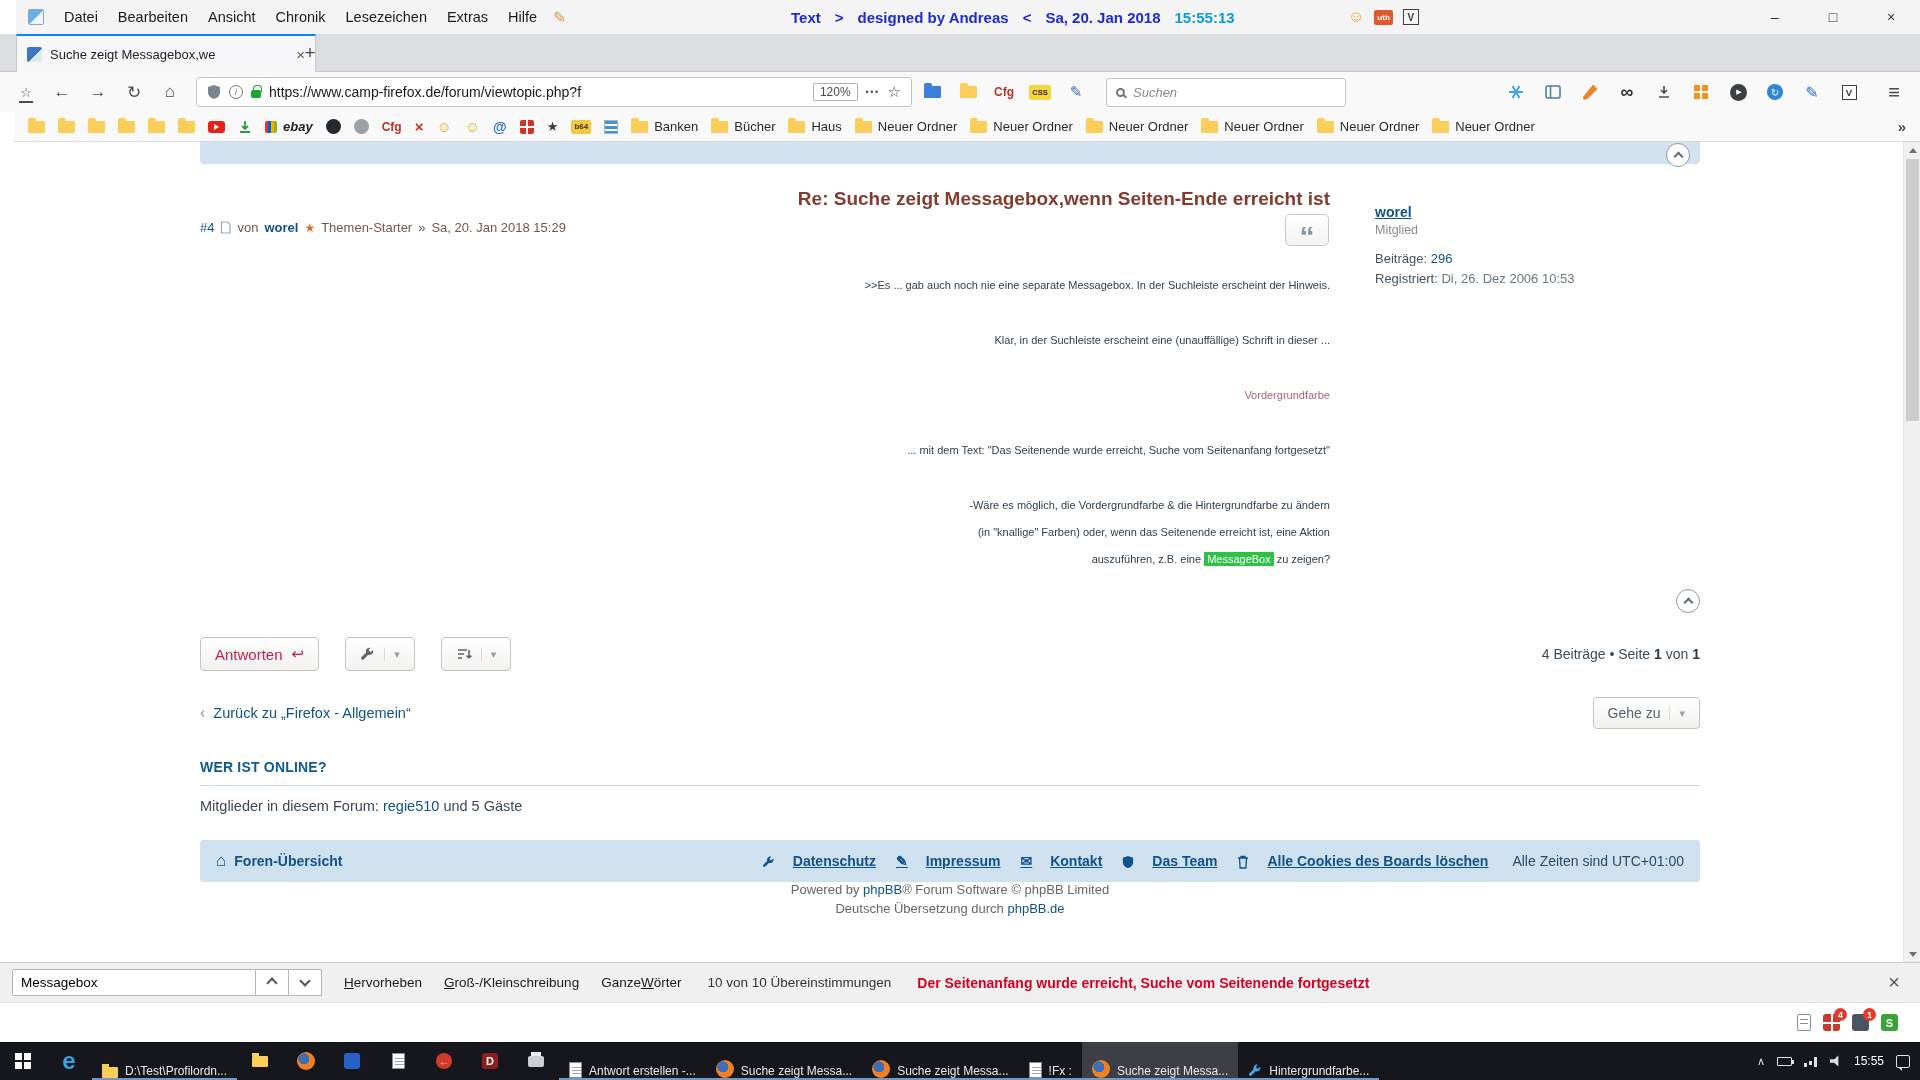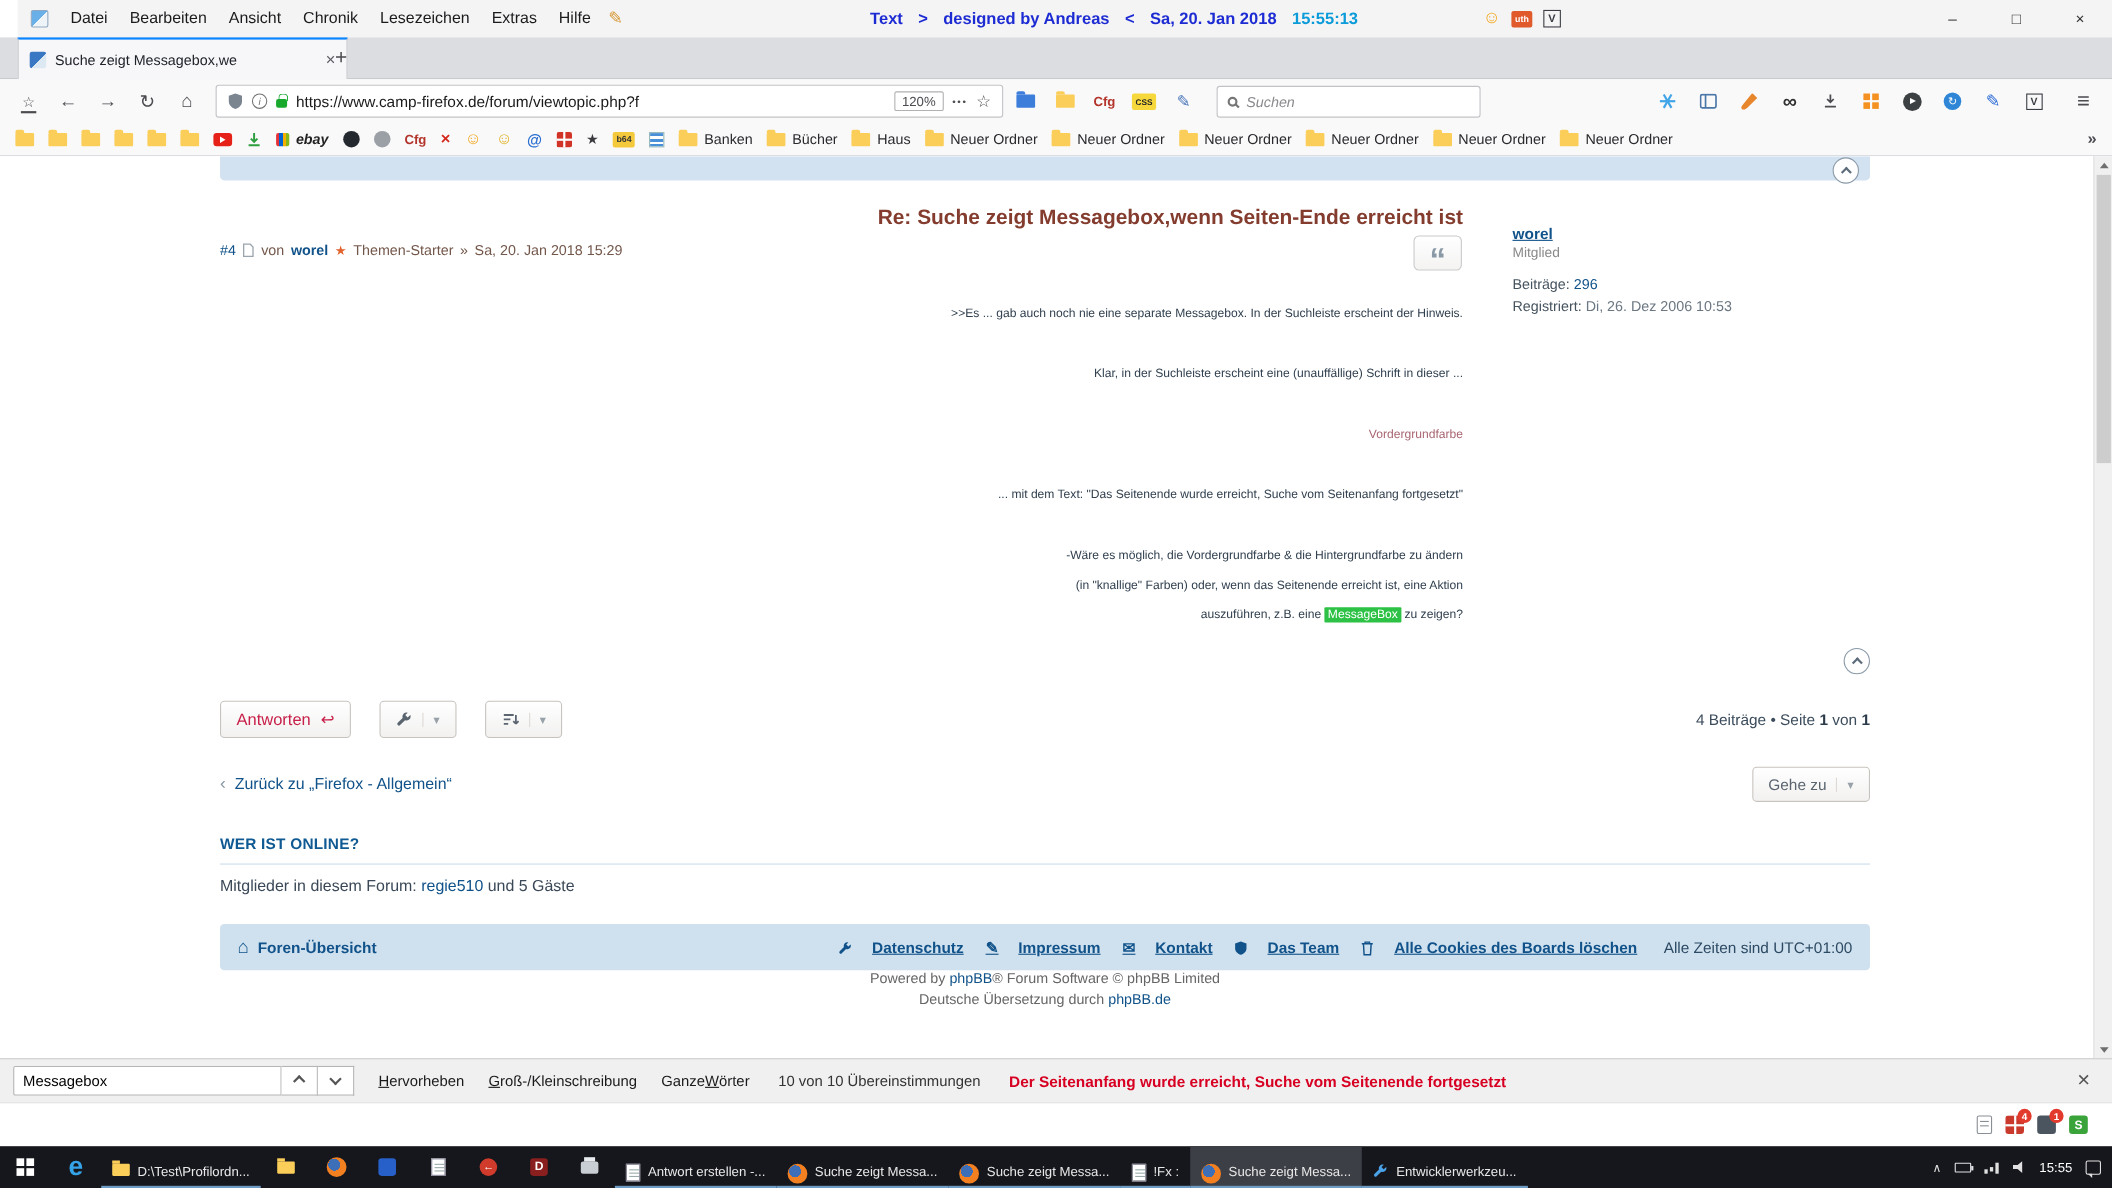--- a/index.html
+++ b/index.html
@@ -82,21 +82,21 @@
   .play { width:17px; height:17px; border-radius:50%; background:#3d4043; color:#fff; font-size:7px;
           display:flex; align-items:center; justify-content:center; padding-left:2px; }
   .sync { width:16px; height:16px; border-radius:50%; background:#2f86d6; color:#fff; font-size:10px;
           display:flex; align-items:center; justify-content:center; }
   .pencil-b { color:#2f6fd6; font-size:16px; }
   .vbox { width:15px; height:15px; border:1.5px solid #3a3d42; color:#3a3d42; font-size:9.5px; font-weight:bold;
           display:flex; align-items:center; justify-content:center; }
   .hamb { font-size:20px; color:#4c4c51; margin-left:8px; }
 
   
-  .bmbar { position:absolute; top:112px; left:0; right:0; height:30px; background:#f9f9fa;
+  .bmbar { position:absolute; top:112px; left:14px; right:0; height:30px; background:#f9f9fa;
            border-bottom:1px solid #dadade; display:flex; align-items:center; gap:13px; padding:0 14px; }
   .bm { display:flex; align-items:center; gap:6px; }
   .bm-label { font-size:13px; color:#2a2a2e; white-space:nowrap; }
   .yt { width:17px; height:12px; background:#e62117; border-radius:3px; position:relative; }
   .yt::after { content:""; position:absolute; left:6px; top:3px; border-left:5px solid #fff;
                border-top:3px solid transparent; border-bottom:3px solid transparent; }
   .ebay-dot { width:12px; height:12px; border-radius:2px;
               background:linear-gradient(90deg,#e53238 0 25%,#0064d2 25% 50%,#f5af02 50% 75%,#86b817 75% 100%); }
   .ebay-t { font-size:13px; color:#222; font-style:italic; font-weight:bold; }
   .gh { width:15px; height:15px; border-radius:50%; background:#24292f; }
@@ -224,21 +224,21 @@
   .ss-s { width:17px; height:17px; border-radius:3px; background:#3aa33a; color:#fff; font-size:11px;
           font-weight:bold; display:flex; align-items:center; justify-content:center; }
 
   
   .taskbar { position:absolute; top:1042px; left:0; right:0; height:38px; background:#16171c;
              display:flex; align-items:stretch; }
   .tb-btn { width:46px; display:flex; align-items:center; justify-content:center; }
   .winlogo { width:7px; height:7px; background:#fff; box-shadow:9px 0 #fff, 0 9px #fff, 9px 9px #fff;
              margin:0 9px 9px 0; }
   .edge-e { font-size:24px; font-weight:bold; color:#35a3e8; }
-  .tb-task { display:flex; align-items:flex-start; gap:7px; padding:16px 10px; border-bottom:2px solid #6e9bc4;
+  .tb-task { display:flex; align-items:flex-end; gap:7px; padding:0 10px; border-bottom:2px solid #6e9bc4;
              color:#e8e8e8; font-size:12px; }
   .tb-task .tb-label { white-space:nowrap; overflow:hidden; max-width:130px; }
   .tb-task.active { background:#3d3f46; }
   .folder-sm { position:relative; width:16px; height:11px; background:#fbce5a; border-radius:1px; flex:none; }
   .folder-sm::before { content:""; position:absolute; top:-3px; left:0; width:7px; height:3px; background:#fbce5a; }
   .ff-circle { width:18px; height:18px; border-radius:50%;
                background:radial-gradient(circle at 38% 38%, #3d6fb8 0 34%, #f38020 35% 100%); flex:none; }
   .blue-app { width:16px; height:16px; border-radius:3px; background:#2760c9; }
   .notepad { width:13px; height:16px; background:
              linear-gradient(#9aa,#9aa) 2px 4px/9px 1px no-repeat,
@@ -738,21 +738,21 @@
   <div class="tb-task active">
     <span class="ff-circle"></span>
     <span class="tb-label">Suche zeigt Messa...</span>
   </div>
   <div class="tb-task">
     <span class="wrench-blue">
         <svg width="14" height="14" viewBox="0 0 16 16">
           <path d="M14.2 4.6a4 4 0 0 1-5.4 3.7L4 13a1.6 1.6 0 0 1-2.3-2.3l4.7-4.7a4 4 0 0 1 5-5.1L9 3.3l2.3 2.3 2.6-2.4c.2.5.3.9.3 1.4z" fill="#4aa3e8"></path>
         </svg>
       </span>
-    <span class="tb-label">Entwicklerwerkzeu...</span>
+    <span class="tb-label">Hintergrundfarbe...</span>
   </div>
   <div class="tray">
     <span class="tray-chev">∧</span>
     <span class="battery"></span>
     <span class="netbars"></span>
     <span class="vol"></span>
     <span class="tray-time">15:55</span>
     <span class="tray-notif"></span>
   </div>
 </div>

